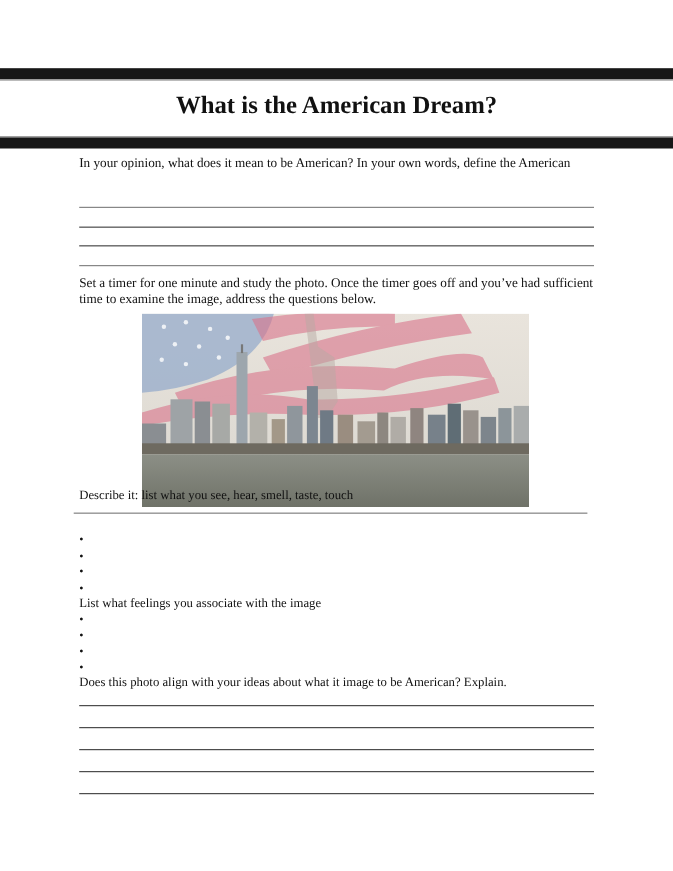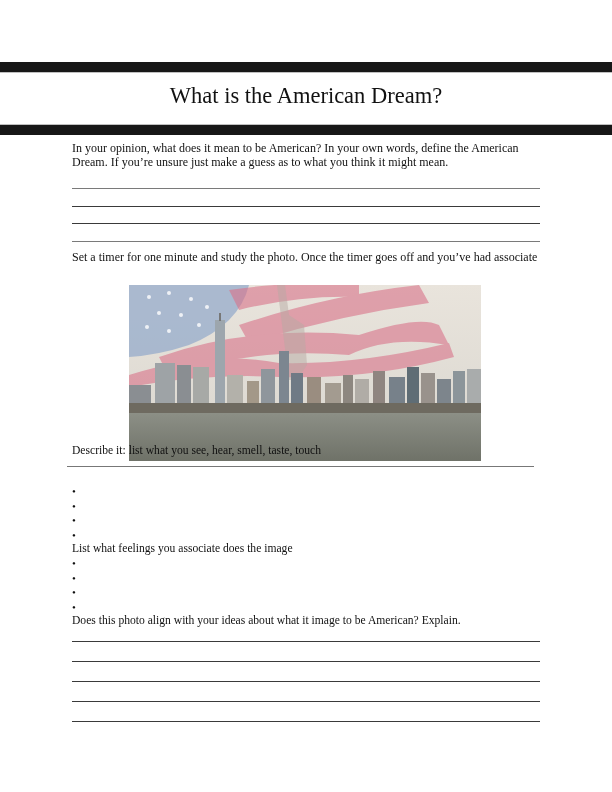--- a/index.html
+++ b/index.html
@@ -2,47 +2,47 @@
 <html><head>
 <meta charset="utf-8">
 <style>
   html, body { margin: 0; padding: 0; background: #ffffff; }
   body { width: 612px; height: 792px; position: relative; overflow: hidden;
          font-family: "Liberation Serif", "DejaVu Serif", serif; color: #111; }
   .bar { position: absolute; left: 0; width: 612px; background: #171717; }
   .bar.top { top: 62px; height: 10px; border-bottom: 1px solid #bfbfbf; }
   .bar.bottom { top: 124px; height: 10px; border-top: 1px solid #bfbfbf; }
   .title { position: absolute; top: 83px; left: 0; width: 612px; text-align: center;
-           font-family: "Liberation Serif", serif; font-weight: normal; font-size: 22.5px; }
+           font-family: "Liberation Serif", serif; font-weight: bold; font-size: 22.5px; }
   .para { position: absolute; left: 72px; width: 472px; font-size: 12px; line-height: 14px; }
   .rule { position: absolute; left: 72px; width: 468px; height: 0; border-top: 1px solid #3a3a3a; }
   .rule.light { border-top-color: #7a7a7a; }
   .photo { position: absolute; left: 129px; top: 285px; width: 352px; height: 176px; overflow: hidden; }
   .divider { position: absolute; left: 67px; top: 466px; width: 467px; border-top: 1.5px solid #777; }
   .line { position: absolute; left: 72px; font-size: 11.6px; line-height: 14px; }
   .bullet { position: absolute; left: 72px; font-size: 11px; line-height: 14px; }
 </style>
 </head>
 <body>
 
 <div class="bar top"></div>
 <div class="title">What is the American Dream?</div>
 <div class="bar bottom"></div>
 
 <div class="para" style="top:141px;">
   <div>In your opinion, what does it mean to be American? In your own words, define the American</div>
-  <div>Dream. If you’re unsure just make a guess as to what you think it might mean.</div>
 </div>
 <div class="rule light" style="top:188px;"></div>
 <div class="rule" style="top:206px;"></div>
 <div class="rule" style="top:223px;"></div>
 <div class="rule light" style="top:241px;"></div>
 
 <div class="para" style="top:250px; width:476px;">
-  <div>Set a timer for one minute and study the photo. Once the timer goes off and you’ve had associate</div>
+  <div>Set a timer for one minute and study the photo. Once the timer goes off and you’ve had sufficient</div>
+  <div>time to examine the image, address the questions below.</div>
 </div>
 
 <div class="photo">
   <svg width="352" height="176" viewBox="0 0 352 176">
     <defs>
       <linearGradient id="sky" x1="0" y1="0" x2="0" y2="1">
         <stop offset="0" stop-color="#e9e4dc"></stop>
         <stop offset="1" stop-color="#d9d6cf"></stop>
       </linearGradient>
       <linearGradient id="water" x1="0" y1="0" x2="0" y2="1">
@@ -104,21 +104,21 @@
 </div>
 
 <div class="divider"></div>
 
 <div class="line" style="top:444px;">Describe it: list what you see, hear, smell, taste, touch</div>
 <div class="bullet" style="top:484px;">•</div>
 <div class="bullet" style="top:499px;">•</div>
 <div class="bullet" style="top:513px;">•</div>
 <div class="bullet" style="top:528px;">•</div>
 
-<div class="line" style="top:542px;">List what feelings you associate does the image</div>
+<div class="line" style="top:542px;">List what feelings you associate with the image</div>
 <div class="bullet" style="top:556px;">•</div>
 <div class="bullet" style="top:571px;">•</div>
 <div class="bullet" style="top:585px;">•</div>
 <div class="bullet" style="top:600px;">•</div>
 
 <div class="line" style="top:614px;">Does this photo align with your ideas about what it image to be American? Explain.</div>
 <div class="rule" style="top:641px;"></div>
 <div class="rule" style="top:661px;"></div>
 <div class="rule" style="top:681px;"></div>
 <div class="rule" style="top:701px;"></div>

